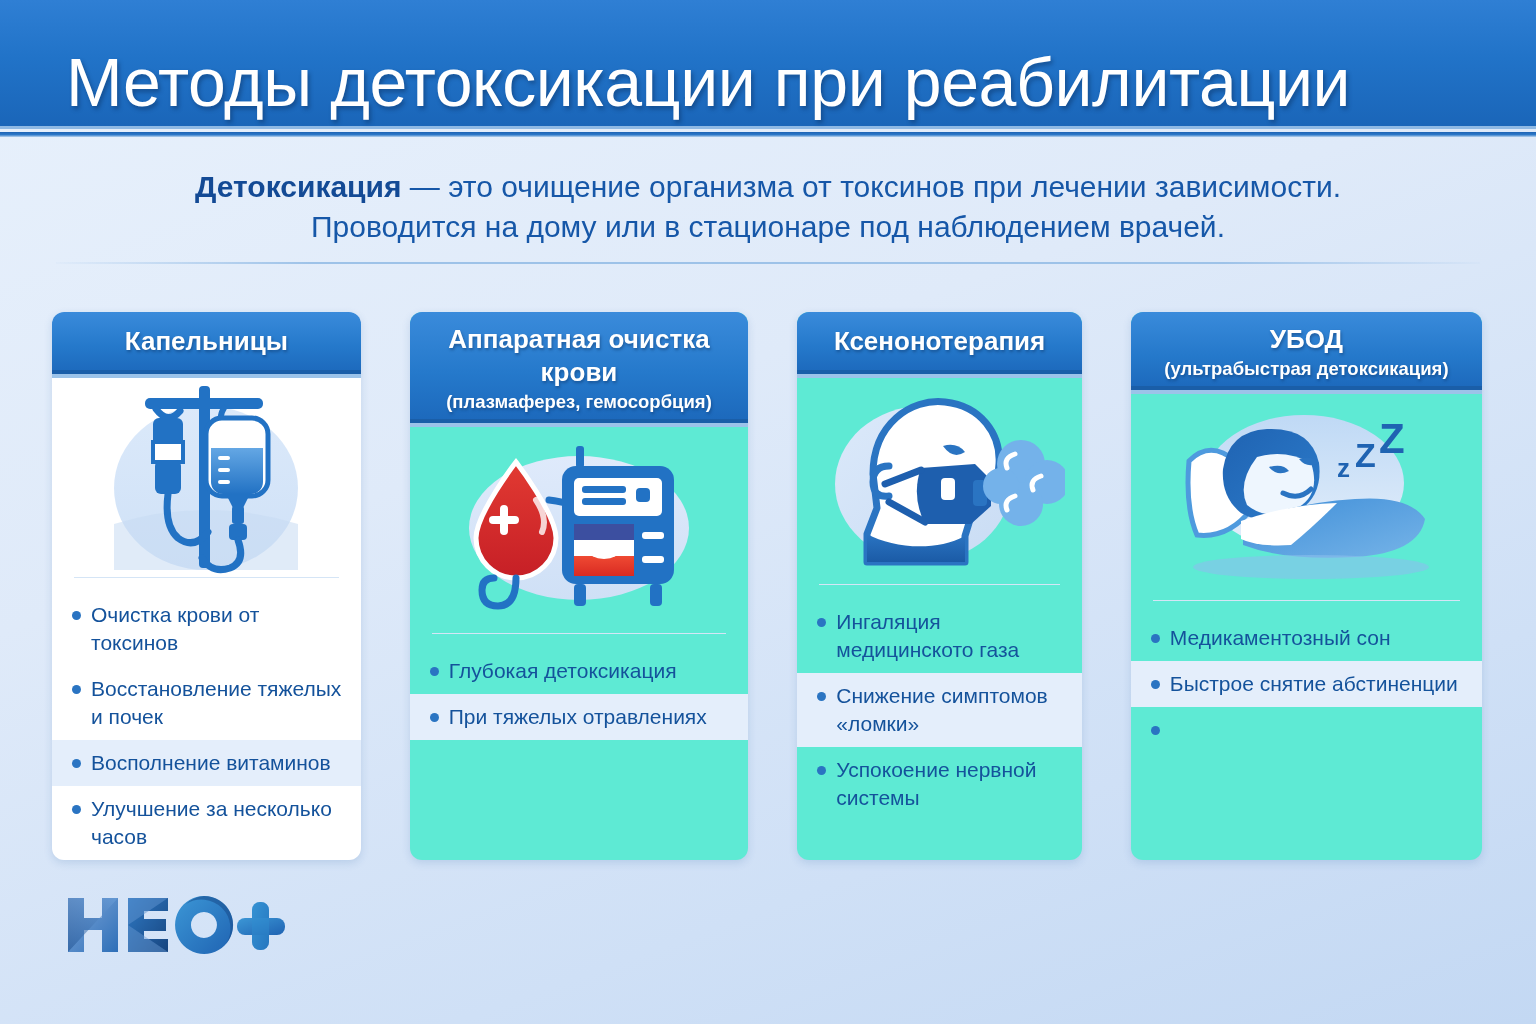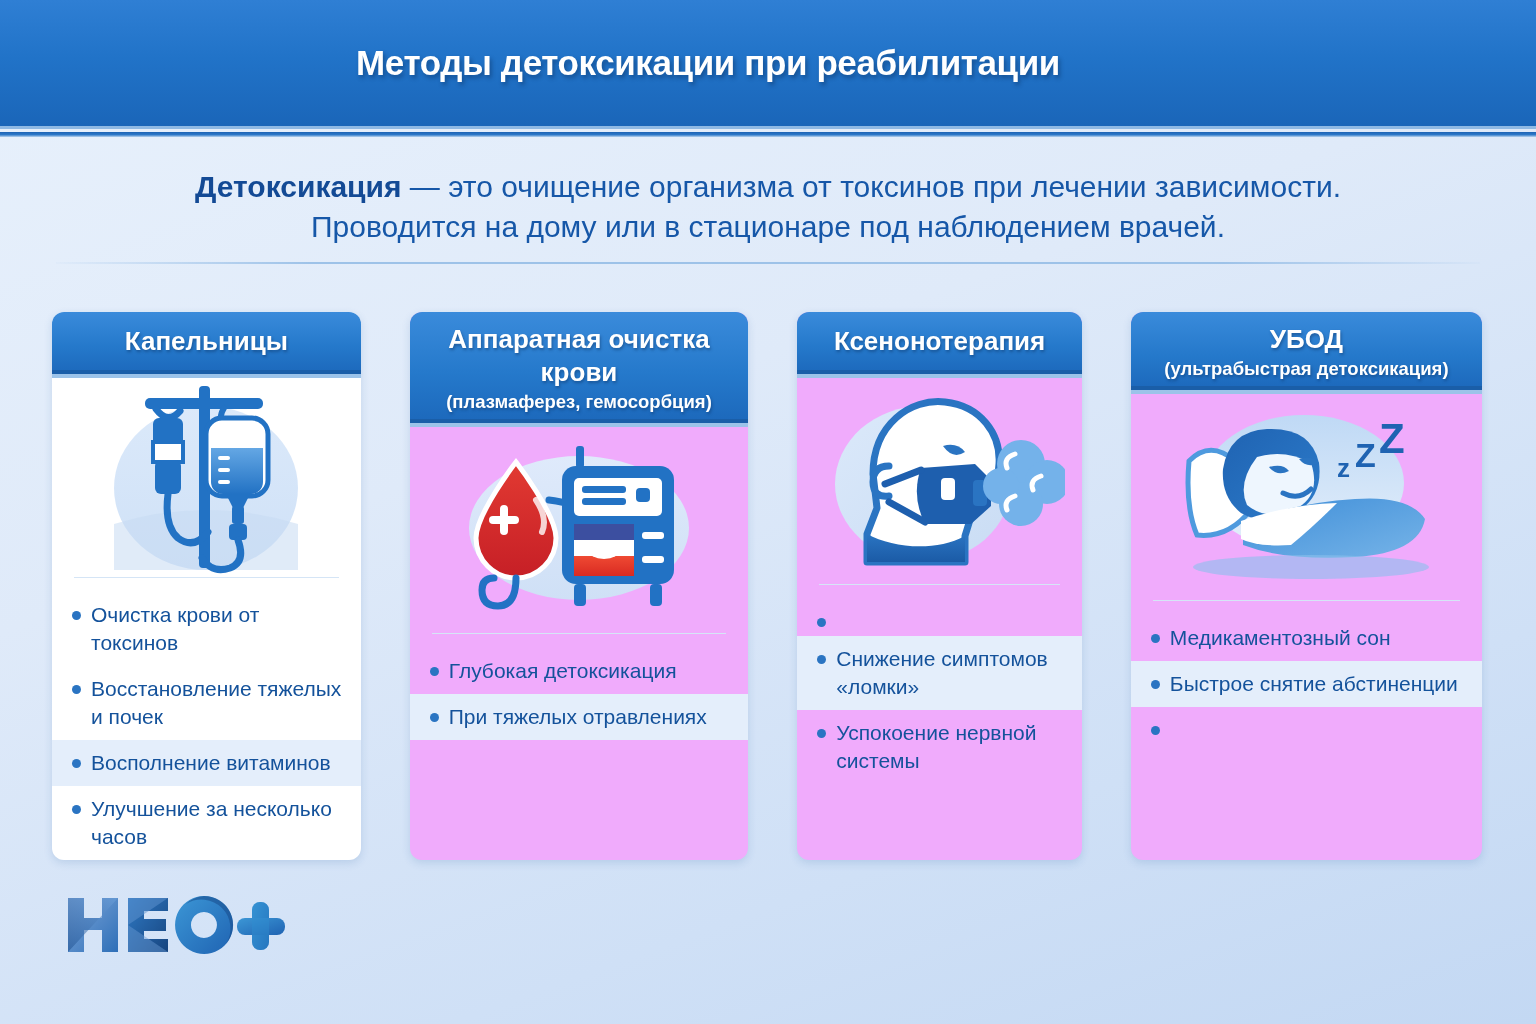--- a/index.html
+++ b/index.html
@@ -20,21 +20,21 @@
     content: ""; position: absolute; left: 0; bottom: 0; width: 100%; height: 3px;
     background: #8fb9e4;
   }
   .header-underline {
     position: absolute; left: 0; top: 132px; width: 1536px; height: 5px;
     background: linear-gradient(180deg, #1d63b4 0%, #2d79c9 55%, #b9d3ee 100%);
   }
   .page-title {
     position: absolute; left: 0; top: 43px; width: 1416px;
     text-align: center;
-    font-size: 35px; font-weight: 700; color: #ffffff;
+    font-size: 68px; font-weight: 400; color: #ffffff;
     letter-spacing: -0.4px;
     text-shadow: 2px 3px 4px rgba(8,42,86,0.45);
   }
 
   
   .intro {
     position: absolute; left: 168px; top: 167px; width: 1200px;
     text-align: center; color: #1657a8;
     font-size: 30px; line-height: 40px;
   }
@@ -55,21 +55,21 @@
     background: #ffffff;
     border-radius: 12px;
     box-shadow: 0 3px 9px rgba(40,95,160,0.16);
     display: flex; flex-direction: column;
     overflow: hidden;
   }
   .card.c1 { width: 320px; }
   .card.c2 { width: 351px; }
   .card.c3 { width: 295px; }
   .card.c4 { width: 364px; }
-  .card.c2, .card.c3, .card.c4 { background: #f0abfc; margin-left: 36px; }
+  .card.c2, .card.c3, .card.c4 { background: #5eead4; margin-left: 36px; }
 
   .card-head {
     background: linear-gradient(180deg, #3a8bdb 0%, #2579cb 55%, #1c68bb 100%);
     color: #fff;
     text-align: center;
     padding: 11px 10px 9px;
     border-bottom: 4px solid #9cc3e9;
     position: relative;
   }
   .card-head::after{
@@ -285,20 +285,21 @@
         <g stroke="#ffffff" stroke-width="5" fill="none" stroke-linecap="round">
           <path d="M200 70 q-12 4 -8 14"></path>
           <path d="M226 92 q-12 4 -8 14"></path>
           <path d="M200 112 q-12 4 -8 14"></path>
         </g>
       </svg>
     </div>
     <div class="bullets">
       <div class="bullet">
         <span class="dot"></span>
+        <span>Ингаляция медицинското газа</span>
       </div>
       <div class="bullet hl">
         <span class="dot"></span>
         <span>Снижение симптомов «ломки»</span>
       </div>
       <div class="bullet">
         <span class="dot"></span>
         <span>Успокоение нервной системы</span>
       </div>
     </div>

